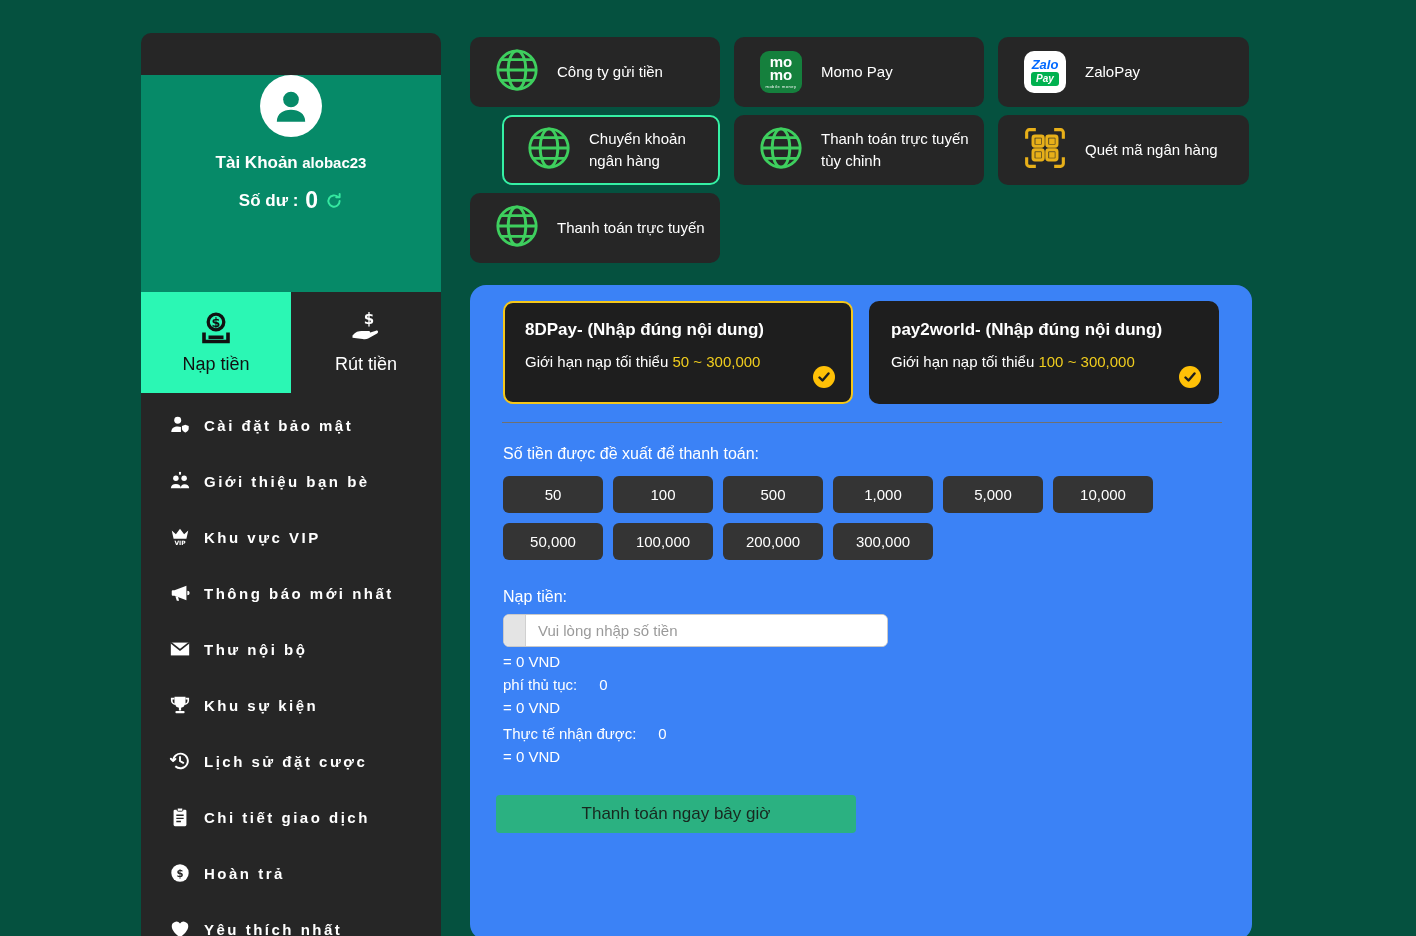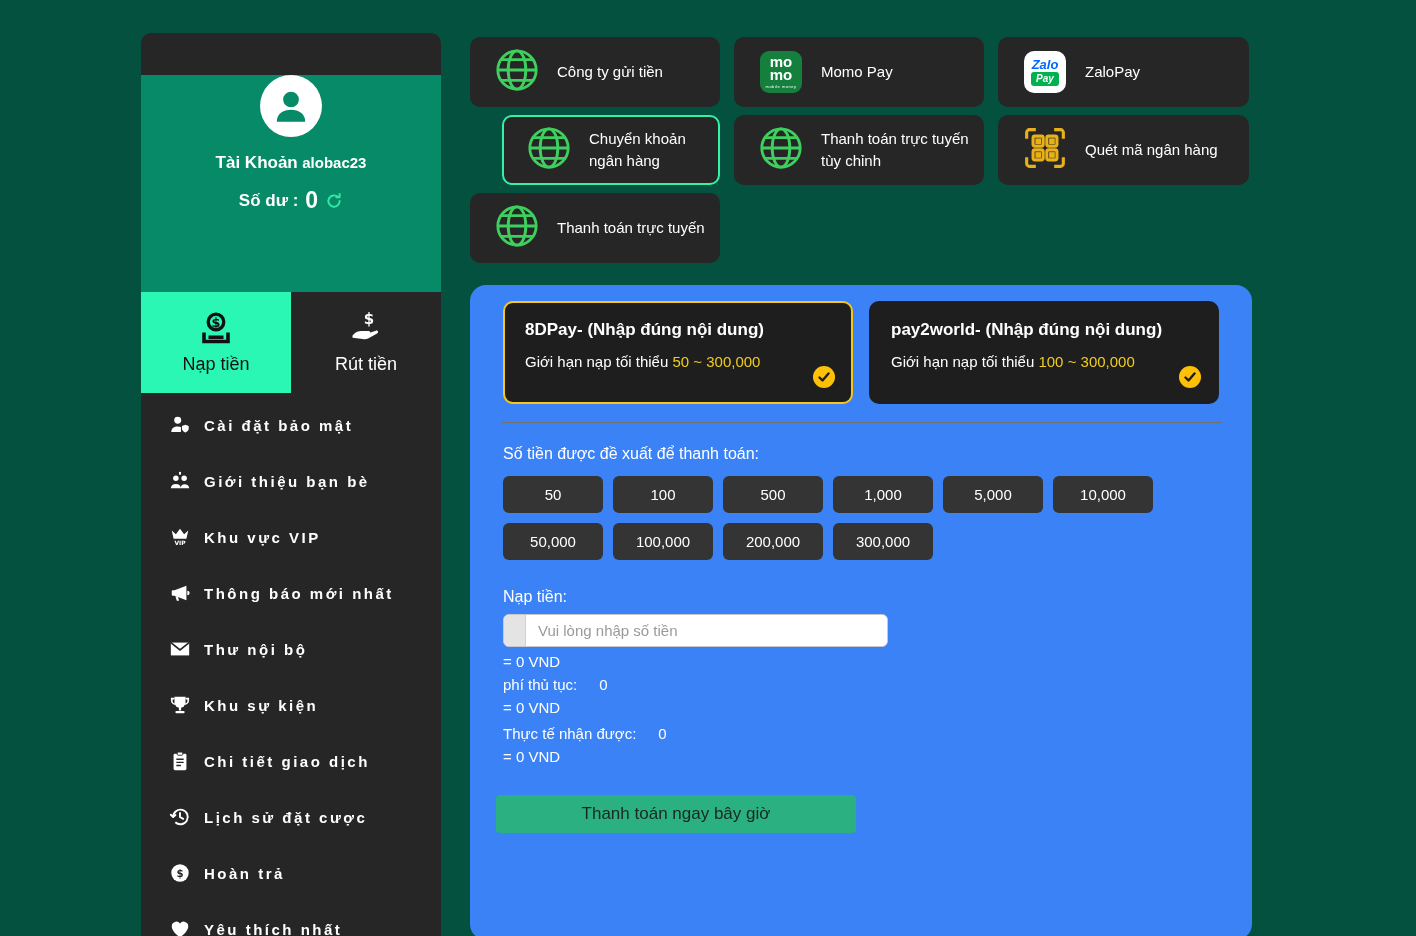--- a/index.html
+++ b/index.html
@@ -239,37 +239,37 @@
             <path d="M6 3h12v6a6 6 0 0 1-12 0z"></path>
             <path d="M6 5H3v2a4 4 0 0 0 4 4M18 5h3v2a4 4 0 0 1-4 4" fill="none" stroke="#fff" stroke-width="1.8"></path>
             <rect x="10.8" y="14" width="2.4" height="4"></rect>
             <rect x="7" y="18.5" width="10" height="2.5" rx="1"></rect>
           </svg>
         </span>
     <span class="mi-label">Khu sự kiện</span>
   </div>
       <div class="menu-item">
     <span class="mi-icon">
-          <svg viewBox="0 0 24 24" fill="#fff">
-            <rect x="5" y="4" width="14" height="18" rx="1.5"></rect>
-            <rect x="9" y="2.3" width="6" height="3.4" rx="1" fill="#fff" stroke="#262626" stroke-width="1"></rect>
-            <path d="M8 10h8M8 13.5h8M8 17h5" stroke="#262626" stroke-width="1.6"></path>
-          </svg>
-        </span>
-    <span class="mi-label">Chi tiết giao dịch</span>
-  </div>
-      <div class="menu-item">
-    <span class="mi-icon">
           <svg viewBox="0 0 24 24" fill="none" stroke="#fff" stroke-width="2.1">
             <path d="M4.5 12a8 8 0 1 1 2.4 5.7"></path>
             <path d="M4.5 12L2 9.5M4.5 12L7 9.8" stroke-linecap="round"></path>
             <path d="M12 7.5V12l3.5 2" stroke-linecap="round"></path>
           </svg>
         </span>
     <span class="mi-label">Lịch sử đặt cược</span>
+  </div>
+      <div class="menu-item">
+    <span class="mi-icon">
+          <svg viewBox="0 0 24 24" fill="#fff">
+            <rect x="5" y="4" width="14" height="18" rx="1.5"></rect>
+            <rect x="9" y="2.3" width="6" height="3.4" rx="1" fill="#fff" stroke="#262626" stroke-width="1"></rect>
+            <path d="M8 10h8M8 13.5h8M8 17h5" stroke="#262626" stroke-width="1.6"></path>
+          </svg>
+        </span>
+    <span class="mi-label">Chi tiết giao dịch</span>
   </div>
       <div class="menu-item">
     <span class="mi-icon">
           <svg viewBox="0 0 24 24">
             <circle cx="12" cy="12" r="9.5" fill="#fff"></circle>
             <text x="12" y="16" text-anchor="middle" font-size="11" font-weight="bold" fill="#262626" font-family="DejaVu Sans">$</text>
           </svg>
         </span>
     <span class="mi-label">Hoàn trả</span>
   </div>

